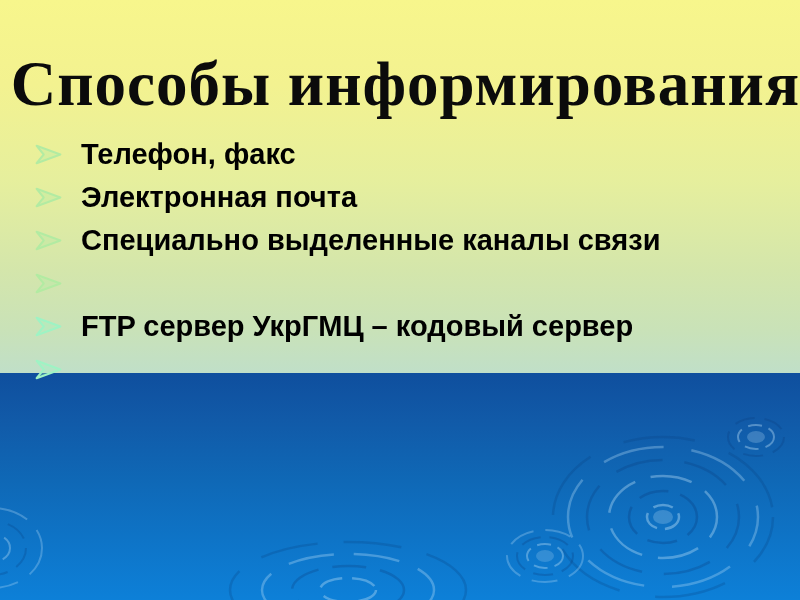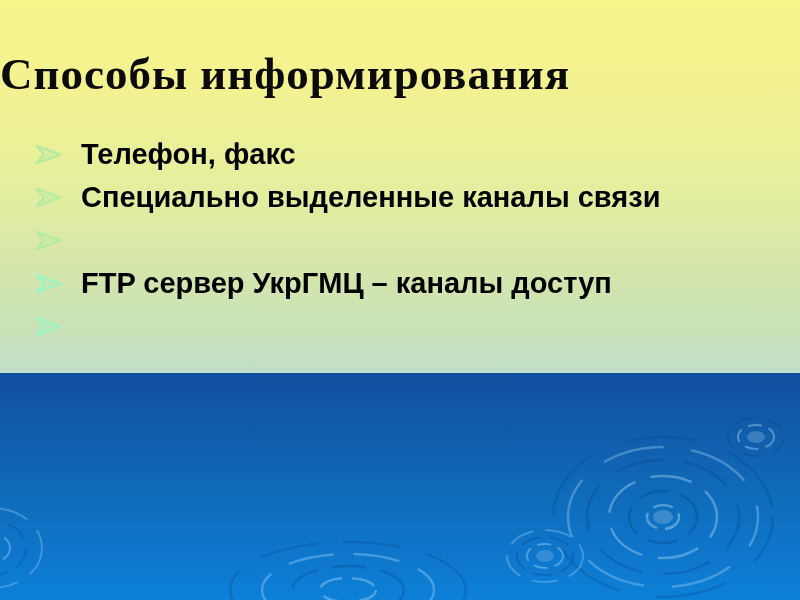--- a/index.html
+++ b/index.html
@@ -6,23 +6,23 @@
   .slide{
     position:relative;width:800px;height:600px;overflow:hidden;
     font-family:"Liberation Sans",sans-serif;
     background:linear-gradient(180deg,
       #f7f68c 0%, #f3f290 14%, #e6ef9d 30%, #d4e6ab 45%,
       #c9e2b8 55%, #c0dfc8 62.1%,
       #0f4f9e 62.2%, #115aa8 70%, #0f68b6 80%, #0d80d8 100%);
   }
   .title{
     position:absolute;top:48px;left:0;width:100%;margin:0;
-    text-align:left;
+    text-align:right;
     font-family:"Liberation Serif","DejaVu Serif",serif;
-    font-weight:700;font-size:45px;letter-spacing:1px;
+    font-weight:700;font-size:63px;letter-spacing:1px;
   }
   .list{position:absolute;left:32px;top:133px;margin:0;padding:0;list-style:none;}
   .list li{display:flex;align-items:center;height:43px;}
   .bullet{flex:0 0 46px;width:46px;display:flex;align-items:center;padding-left:3px;}
   .item-text{font-size:29px;font-weight:700;white-space:nowrap;}
   .ripples{position:absolute;left:0;top:0;pointer-events:none;}
 </style>
 </head>
 <body>
 
@@ -77,36 +77,44 @@
           </svg>
         </span>
         <span class="item-text" style="color: rgb(0, 0, 0);">Телефон, факс</span>
       </li>
       <li>
         <span class="bullet">
           <svg viewBox="0 0 34 26" width="27" height="21">
             <polygon points="2,2 32,13 2,24 11,13" fill="#b2eba2" fill-opacity="0.35" stroke="#b2eba2" stroke-width="2.5" stroke-linejoin="round"></polygon>
           </svg>
         </span>
+        <span class="item-text" style="color: rgb(0, 0, 0);">Электронная почта</span>
+      </li>
+      <li>
+        <span class="bullet">
+          <svg viewBox="0 0 34 26" width="27" height="21">
+            <polygon points="2,2 32,13 2,24 11,13" fill="#b2eba2" fill-opacity="0.35" stroke="#b2eba2" stroke-width="2.5" stroke-linejoin="round"></polygon>
+          </svg>
+        </span>
         <span class="item-text" style="color: rgb(0, 0, 0);">Специально выделенные каналы связи</span>
       </li>
       <li>
         <span class="bullet">
           <svg viewBox="0 0 34 26" width="27" height="21">
             <polygon points="2,2 32,13 2,24 11,13" fill="#b2eba2" fill-opacity="0.35" stroke="#b2eba2" stroke-width="2.5" stroke-linejoin="round"></polygon>
           </svg>
         </span>
       </li>
       <li>
         <span class="bullet">
           <svg viewBox="0 0 34 26" width="27" height="21">
             <polygon points="2,2 32,13 2,24 11,13" fill="#9ef3c4" fill-opacity="0.35" stroke="#9ef3c4" stroke-width="2.5" stroke-linejoin="round"></polygon>
           </svg>
         </span>
-        <span class="item-text" style="color: rgb(0, 0, 0);">FTP сервер УкрГМЦ – каналы доступ</span>
+        <span class="item-text" style="color: rgb(0, 0, 0);">FTP сервер УкрГМЦ – кодовый сервер</span>
       </li>
       <li>
         <span class="bullet">
           <svg viewBox="0 0 34 26" width="27" height="21">
             <polygon points="2,2 32,13 2,24 11,13" fill="#9ef3c4" fill-opacity="0.35" stroke="#9ef3c4" stroke-width="2.5" stroke-linejoin="round"></polygon>
           </svg>
         </span>
       </li>
     </ul>
 

